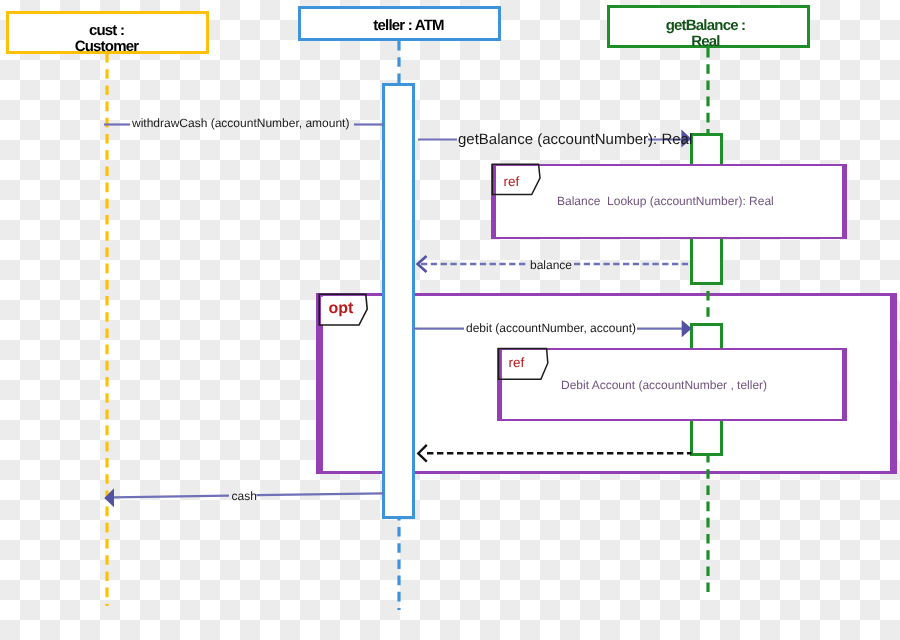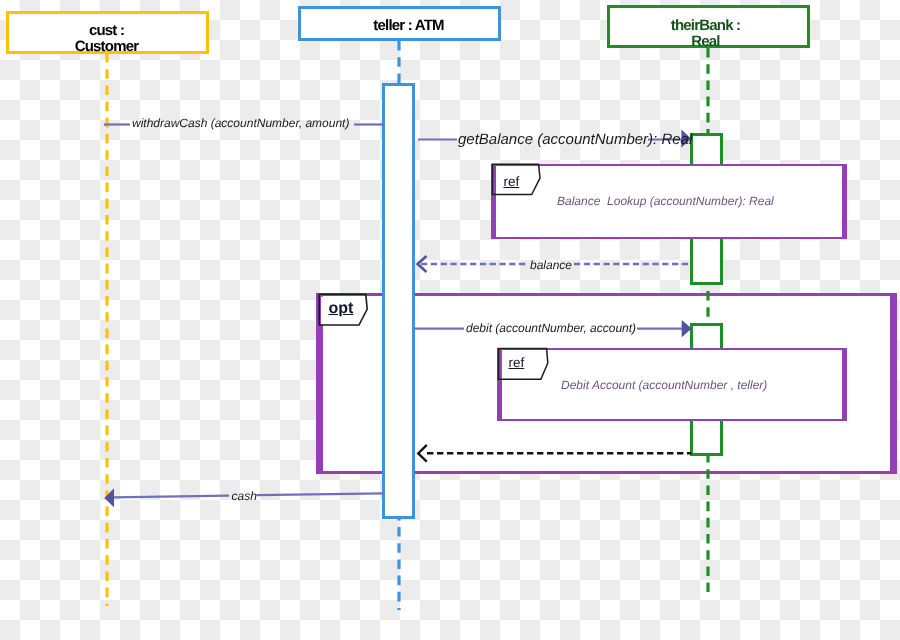--- a/index.html
+++ b/index.html
@@ -32,29 +32,27 @@
   }
   
   .frame{
     position:absolute;
     box-sizing:border-box;
     background:#ffffff;
   }
   .tag{
     position:absolute;
     font-size:13px;
-    color:#0f172a;
+    color:#b91c1c;
     line-height:1;
-    text-decoration:underline;
   }
   .label{
     position:absolute;z-index:4;
     white-space:pre;
     line-height:1;
-    font-style:italic;
   }
   svg.overlay{position:absolute;left:0;top:0;width:900px;height:640px;overflow:visible;pointer-events:none;}
 </style>
 </head>
 <body>
 
 <div id="stage">
 
   <svg class="overlay" style="z-index:2;">
     <line x1="107" y1="53" x2="107" y2="606" stroke="#FFC107" stroke-width="3.2" stroke-dasharray="9.6,6.6"></line>
@@ -64,21 +62,21 @@
 
   <div class="head" style="z-index:6;left:6px;top:11px;width:203px;height:43px;border:3px solid #FFC107;font-size:15px;letter-spacing:-0.8px;padding-top:13.5px;padding-right:2px;">
     <span><span>cust :</span><br><span>Customer</span></span>
   </div>
 
   <div class="head" style="z-index:6;left:298px;top:6px;width:203px;height:35px;border:3px solid #3D94DC;font-size:15px;letter-spacing:-0.8px;padding-top:6px;padding-right:6px;padding-left:24px;">
     <span>teller : ATM</span>
   </div>
 
   <div class="head" style="z-index:6;left:607px;top:5px;width:203px;height:43px;border:3px solid #1E8F28;font-size:15px;letter-spacing:-0.8px;padding-top:15px;padding-right:6px;color:#14541A;">
-    <span><span>theirBank :</span><br><span>Real</span></span>
+    <span><span>getBalance :</span><br><span>Real</span></span>
   </div>
 
   <div class="frame" style="left:315.8px;top:292.7px;width:581.4px;height:181.1px;border-style:solid;border-color:#9440B4;border-width:3.7px 7px;z-index:1;"></div>
   <svg class="overlay" style="z-index:1;">
     <path d="M321,296.7 L365.5,296.7 L367,309 L358.8,324.6 L321,324.6 Z" fill="#ffffff" stroke="none"></path>
     <path d="M319.2,294.3 L365.8,294.3 L367.2,309 L359,325 L319.2,325 Z" fill="none" stroke="#1d1d1d" stroke-width="1.6"></path>
   </svg>
   <div class="tag" style="left:328.5px;top:301px;font-size:16px;font-weight:bold;z-index:1;">opt</div>
 
   <div class="abs" style="left:382px;top:83px;width:33px;height:436.4px;background:#ffffff;border:3.2px solid #3D94DC;box-sizing:border-box;z-index:3;"></div>

